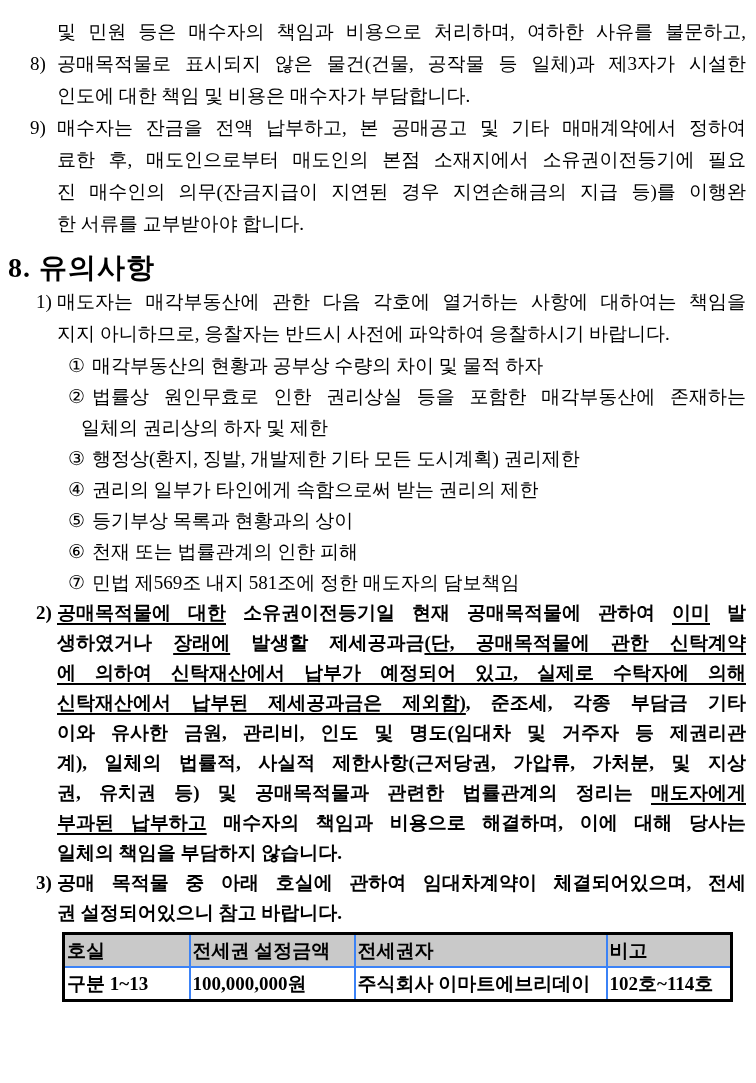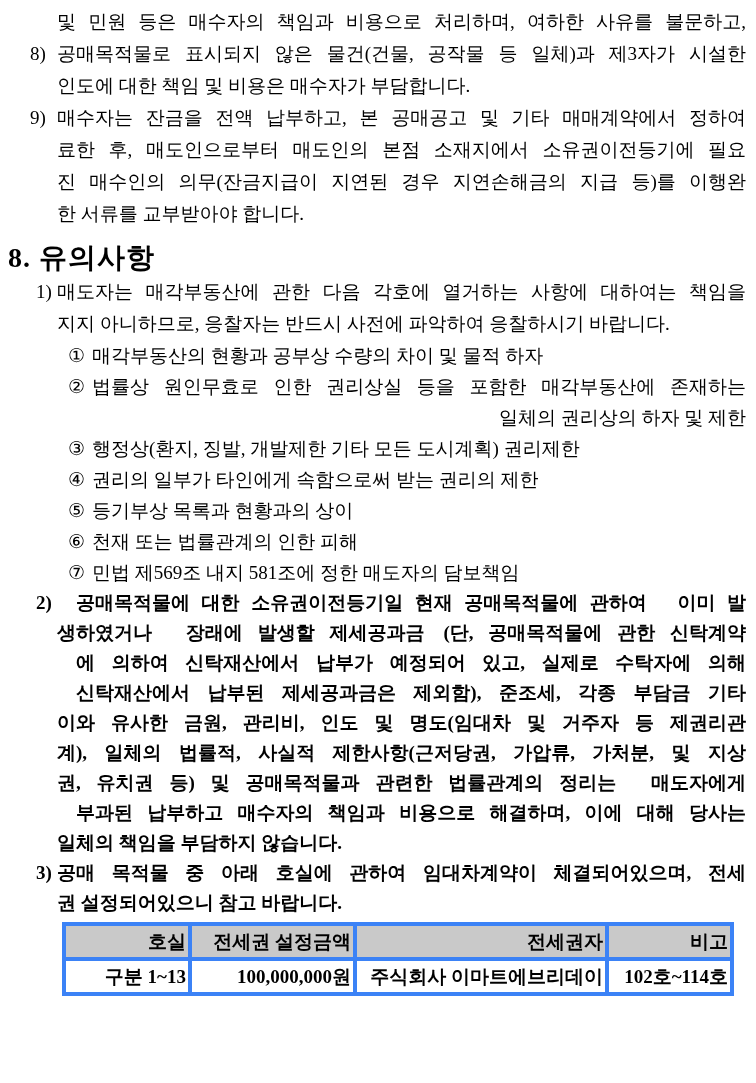--- a/index.html
+++ b/index.html
@@ -1,39 +1,39 @@
 <!DOCTYPE html>
 <html><head>
 <meta charset="utf-8">
 <style>
   html,body{margin:0;padding:0;background:#ffffff;}
   body{width:756px;height:1083px;color:#000;
        font-family:"Liberation Serif","DejaVu Serif",serif;}
   .page{position:relative;width:756px;height:1048px;overflow:hidden;
-        box-sizing:border-box;padding-top:6px;background:#ffffff;}
+        box-sizing:border-box;padding-top:16px;background:#ffffff;}
   .line{position:relative;height:32px;line-height:32px;font-size:19px;
         white-space:nowrap;}
   .just{text-align:justify;text-align-last:justify;}
   .bold{font-weight:bold;}
   .i-cont{margin-left:57px;width:689px;}
   .i-sub{margin-left:92px;width:654px;}
-  .i-sub2{margin-left:81px;width:665px;text-align:right;}
+  .i-sub2{margin-left:81px;width:665px;}
   .i-head{margin-left:8px;width:700px;font-size:28px;height:36px;line-height:36px;letter-spacing:1px;}
   .headblk{margin-top:10px;}
   .subs .line{height:31px;line-height:31px;}
   .tight .line{height:30px;line-height:30px;}
   .marker{position:absolute;top:0;}
   .marker.n1{left:-27px;}
   .marker.n2{left:-21px;}
   .marker.c{left:-24px;}
-  .u{text-underline-offset:4px;text-decoration-thickness:1.6px;margin-left:19px;}
+  .u{text-decoration:underline;text-underline-offset:4px;text-decoration-thickness:1.6px;}
   .tenancy-table{border-collapse:collapse;table-layout:fixed;
         margin:4px 0 0 62px;width:668px;border:3px solid #000;}
-  .tenancy-table th,.tenancy-table td{border:4px solid #3b82f6;height:31px;
-        padding:0 2px;text-align:right;font-size:19px;font-weight:bold;
+  .tenancy-table th,.tenancy-table td{border:2px solid #3b82f6;height:31px;
+        padding:0 2px;text-align:left;font-size:19px;font-weight:bold;
         white-space:nowrap;overflow:hidden;}
   .tenancy-table th{background:#c9c9c9;}
 </style>
 </head>
 <body>
 
 <div class="page">
   <div>
       <div class="block">
         <div class="line i-cont just"><span>및 민원 등은 매수자의 책임과 비용으로 처리하며, 여하한 사유를 불문하고,</span></div>

